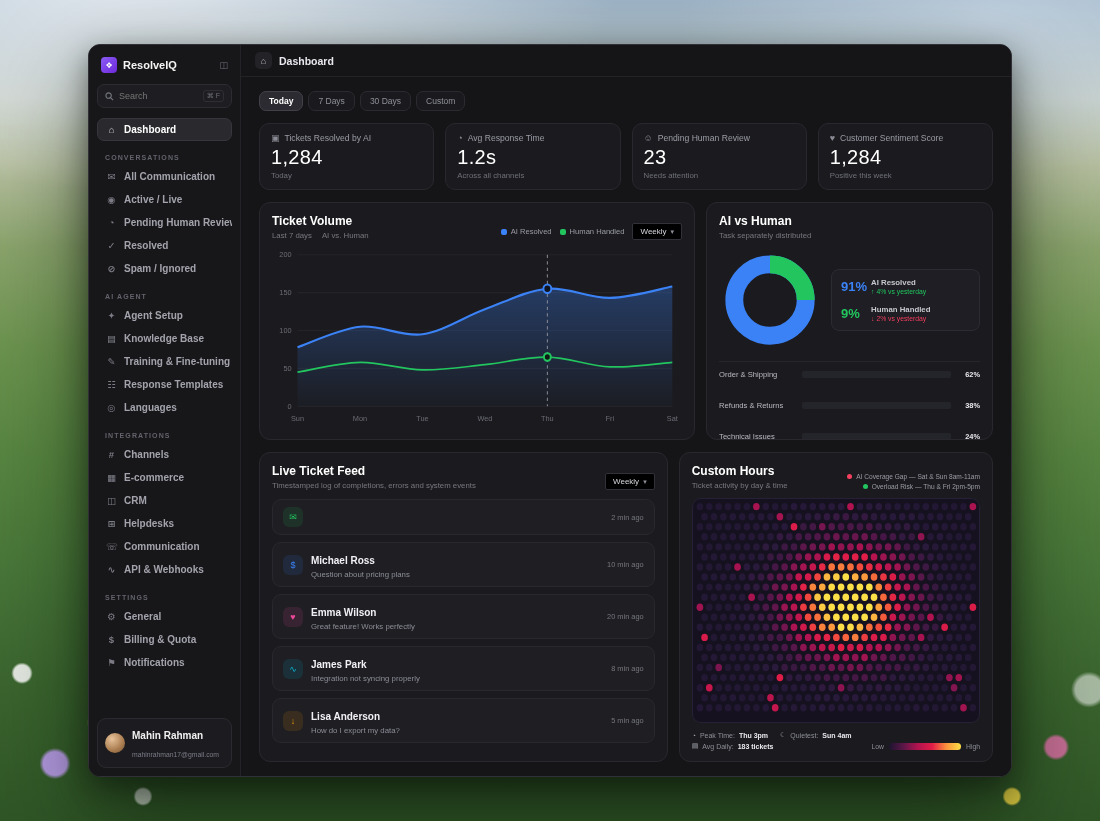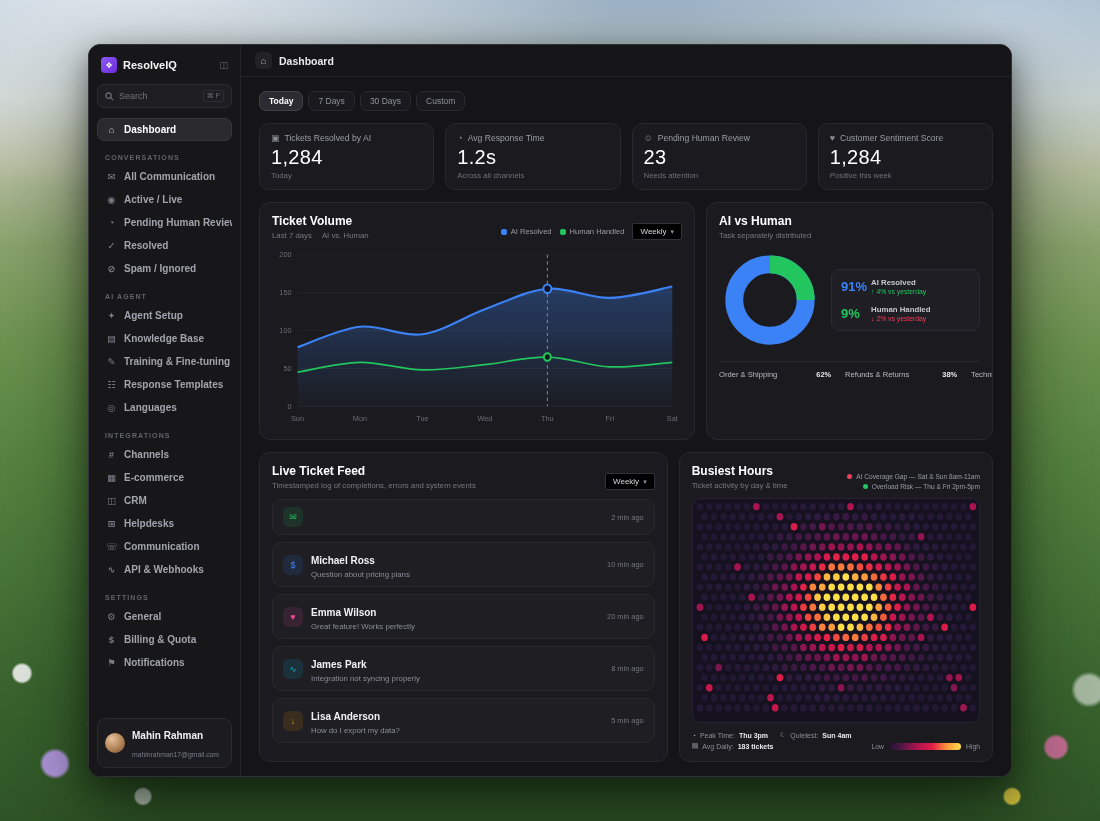--- a/index.html
+++ b/index.html
@@ -83,21 +83,21 @@
   #volume-svg{width:100%;flex:1;margin-top:6px}
   svg text{font-family:"Liberation Sans","DejaVu Sans",sans-serif}
 
   .avh-mid{display:flex;align-items:center;gap:10px;margin-top:9px}
   #donut-svg{width:102px;height:102px;flex-shrink:0}
   .avh-stats{flex:1;border:1px solid #2b2b33;background:#1e1e24;border-radius:8px;padding:8px 9px;display:flex;flex-direction:column;gap:10px;min-width:0}
   .avh-stat{display:flex;align-items:center;}
   .pct{font-size:13px;font-weight:800;width:30px;flex-shrink:0}
   .avh-lbl{font-size:7.8px;color:#c7c7cf;font-weight:700;display:block;white-space:nowrap}
   .delta{font-size:6.8px;display:block;margin-top:1px;white-space:nowrap}
-  .avh-cats{margin-top:10px;border-top:1px solid #26262c;padding-top:8px;display:flex;flex-direction:row;gap:14px}
+  .avh-cats{margin-top:10px;border-top:1px solid #26262c;padding-top:8px;display:flex;flex-direction:column;gap:22px}
   .cat{display:flex;align-items:center;gap:7px}
   .cat-lbl{width:76px;font-size:7.6px;color:#b9b9c2;flex-shrink:0;white-space:nowrap}
   .track{flex:1;height:7px;background:#24242b;border-radius:2px;overflow:hidden}
   .bar{height:100%;background:repeating-linear-gradient(90deg,#3b82f6 0 7px,#11131c 7px 9px);border-radius:2px}
   .cat-pct{width:22px;text-align:right;font-size:7.4px;color:#e8e8ee;font-weight:700;flex-shrink:0}
 
   .feed-list{margin-top:9px;display:flex;flex-direction:column;gap:7px;overflow:hidden}
   .feed-item{display:flex;align-items:center;gap:8px;border:1px solid #28282e;background:#1e1e23;border-radius:9px;padding:7px 10px;cursor:pointer}
   .f-ic{width:20px;height:20px;border-radius:6px;display:flex;align-items:center;justify-content:center;font-size:9px;flex-shrink:0}
   .f-name{font-size:10px;font-weight:700;color:#f0f0f5;white-space:nowrap}
@@ -431,21 +431,21 @@
               <span class="f-ic" style="color: rgb(245, 158, 11); background: rgba(245, 158, 11, 0.12);">↓</span>
               <span><span class="f-name">Lisa Anderson</span><span class="f-msg" style="display:block">How do I export my data?</span></span>
               <span class="f-time">5 min ago</span>
             </div>
           </div>
         </section>
 
         <section class="card">
           <div class="card-head">
             <div>
-              <div class="card-title">Busiest Hours</div>
+              <div class="card-title">Custom Hours</div>
               <div class="card-sub">Ticket activity by day &amp; time</div>
             </div>
             <div class="bh-legend">
               <span class="bh-leg">
                   <i class="bh-dot" style="background: rgb(244, 63, 94);"></i>
                   <span>AI Coverage Gap — Sat &amp; Sun 8am-11am</span>
                 </span>
               <span class="bh-leg">
                   <i class="bh-dot" style="background: rgb(34, 197, 94);"></i>
                   <span>Overload Risk — Thu &amp; Fri 2pm-5pm</span>

